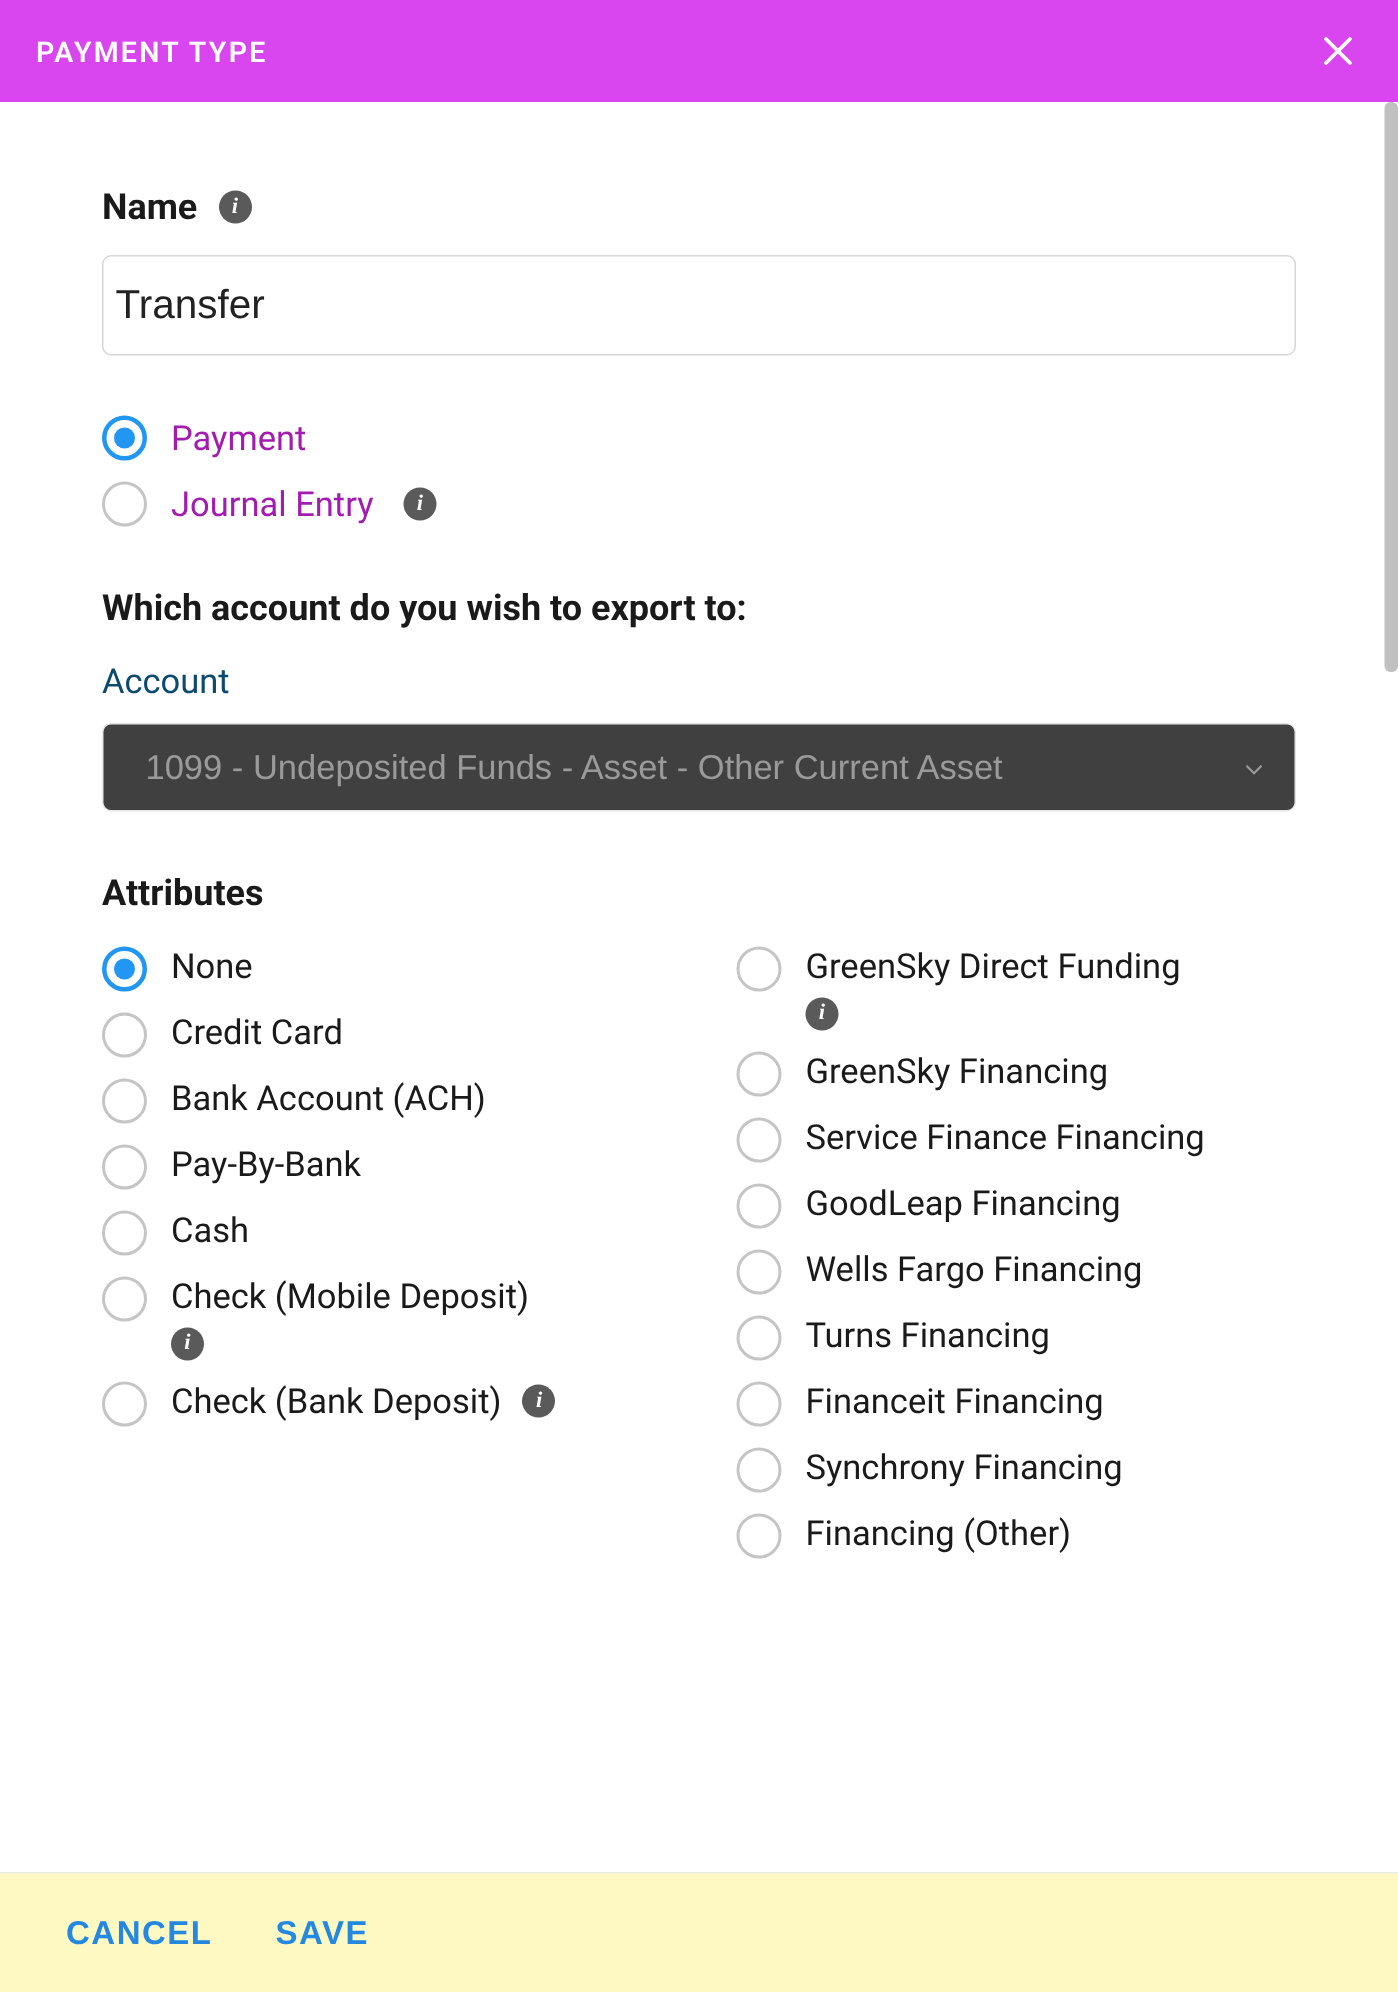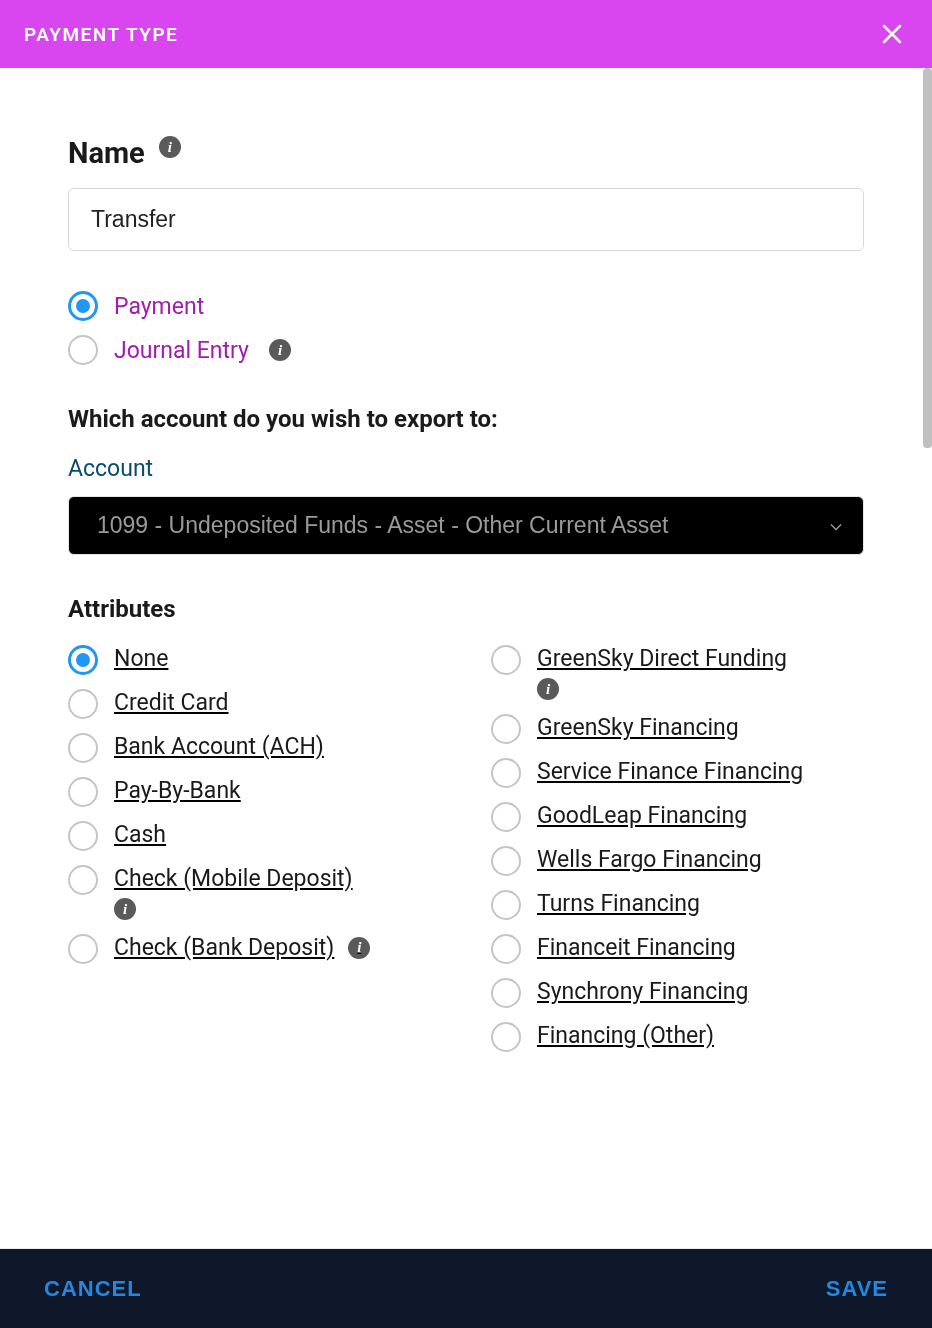--- a/index.html
+++ b/index.html
@@ -50,43 +50,42 @@
       border-radius: 4px;
     }
     .form-group { margin-bottom: 40px; }
     .label-row {
       display: flex;
       align-items: center;
       gap: 14px;
       margin-bottom: 18px;
     }
     .field-label {
-      font-size: 29px;
+      font-size: 24px;
       font-weight: 700;
       color: #1a1a1a;
-      margin-top: 12px;
     }
     .info-icon {
       width: 22px;
       height: 22px;
       border-radius: 50%;
       background: #5a5a5a;
       color: #fff;
       display: inline-flex;
       align-items: center;
       justify-content: center;
       font-size: 15px;
       font-weight: 700;
       font-style: italic;
       font-family: Georgia, serif;
     }
     .text-input {
       width: 100%;
-      padding: 17px 22px;
-      font-size: 23px;
+      padding: 17px 8px;
+      font-size: 27px;
       border: 1px solid #d8d8d8;
       border-radius: 6px;
       background: #fff;
       color: #222;
     }
     .section-label {
       font-size: 24px;
       font-weight: 700;
       color: #1a1a1a;
       margin-bottom: 22px;
@@ -130,21 +129,21 @@
     .select-wrapper {
       position: relative;
       width: 100%;
     }
     .select-input {
       width: 100%;
       padding: 15px 44px 15px 28px;
       font-size: 23px;
       border: 1px solid #e5e5e5;
       border-radius: 6px;
-      background: #000000;
+      background: #404040;
       color: #9a9a9a;
       appearance: none;
       cursor: pointer;
     }
     .select-caret {
       position: absolute;
       right: 22px;
       top: 50%;
       transform: translateY(-50%);
       pointer-events: none;
@@ -162,42 +161,41 @@
     .attr-option {
       display: flex;
       align-items: flex-start;
       gap: 16px;
       cursor: pointer;
     }
     .attr-label-wrap {
       display: flex;
       flex-direction: column;
       gap: 6px;
-      text-decoration: underline;
     }
     .attr-label-row {
       display: flex;
       align-items: center;
       gap: 14px;
     }
     .attr-label {
       font-size: 23px;
       color: #1a1a1a;
     }
     .footer {
       position: absolute;
       bottom: 0;
       left: 0;
       right: 0;
       height: 80px;
-      background: #0f172a;
+      background: #fef9c3;
       border-top: 1px solid #eaeaea;
       display: flex;
       align-items: center;
-      justify-content: space-between;
+      justify-content: flex-start;
       gap: 42px;
       padding: 0 44px;
     }
     .footer-btn {
       font-size: 22px;
       font-weight: 600;
       letter-spacing: 1px;
       color: #2488e0;
       background: none;
       border: none;

